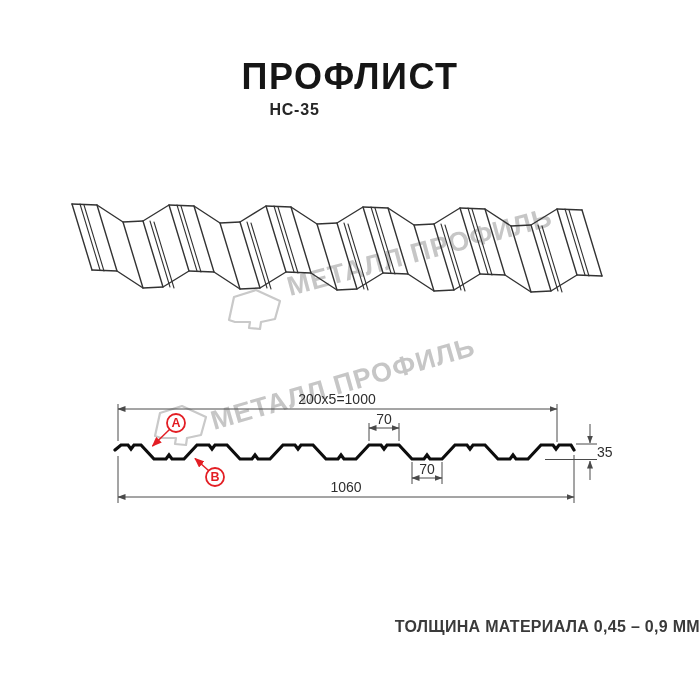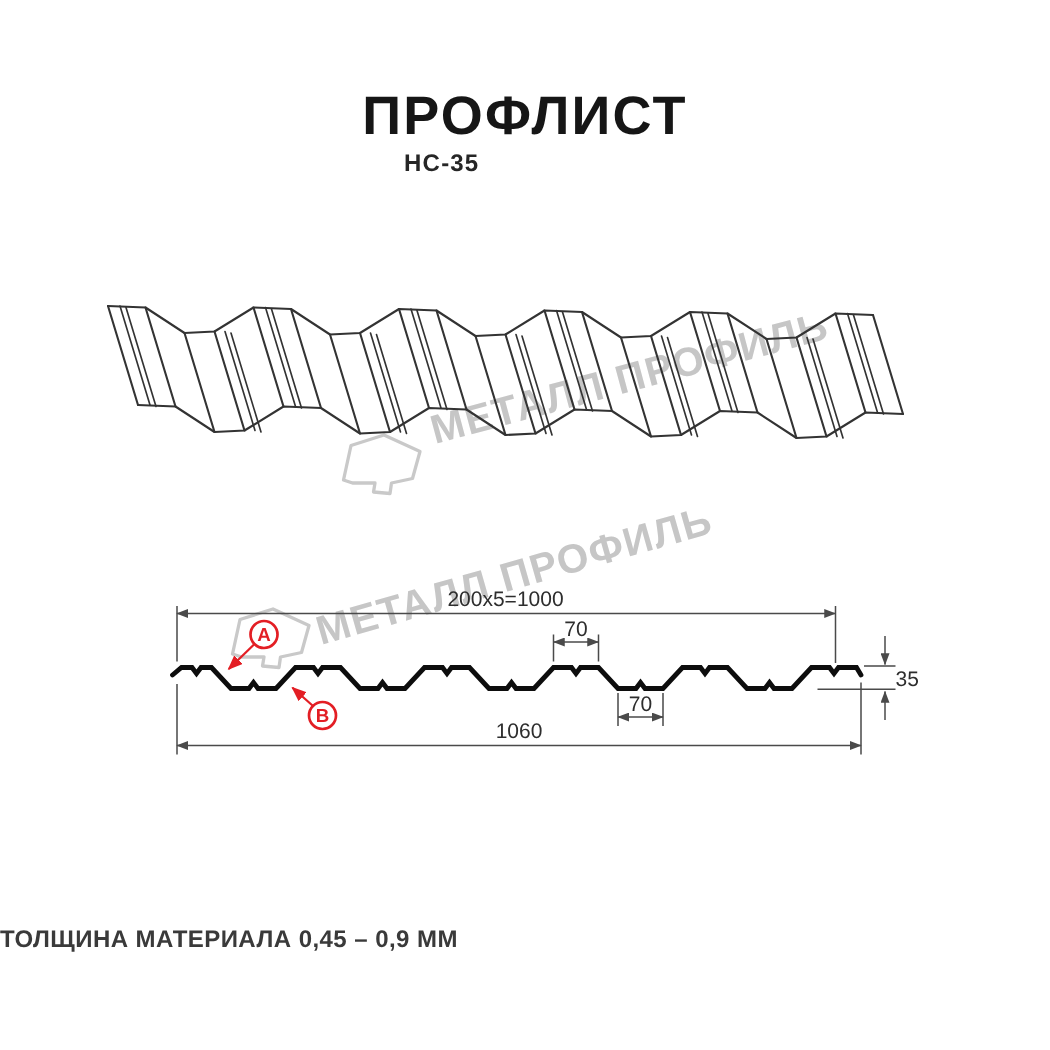--- a/index.html
+++ b/index.html
@@ -2,21 +2,21 @@
 <html><head>
 <meta charset="utf-8">
 <style>
   html,body{margin:0;padding:0;background:#ffffff;}
   #page{position:relative;width:700px;height:700px;background:#ffffff;overflow:hidden;
         font-family:"Liberation Sans","DejaVu Sans",sans-serif;}
   .title{position:absolute;top:56px;left:0;width:700px;text-align:center;
          font-size:36px;font-weight:700;letter-spacing:1.5px;color:#161616;}
   .subtitle{position:absolute;top:101px;left:0;width:589px;text-align:center;
          font-size:16px;font-weight:700;letter-spacing:0.8px;color:#262626;}
-  .footer-note{position:absolute;top:618px;left:0;width:700px;text-align:left;
+  .footer-note{position:absolute;top:618px;left:0;width:700px;text-align:right;
          font-size:16px;font-weight:700;letter-spacing:0.3px;color:#3a3a3a;}
   svg{position:absolute;top:0;left:0;}
   svg text{font-family:"Liberation Sans","DejaVu Sans",sans-serif;}
   .dimtxt{fill:#2e2e2e;font-size:14px;}
   .wmtxt{fill:#c6c6c6;font-size:27px;font-weight:700;letter-spacing:1px;}
   .redlbl{fill:#e31e24;font-size:12.5px;font-weight:700;}
 </style>
 </head>
 <body>
 

